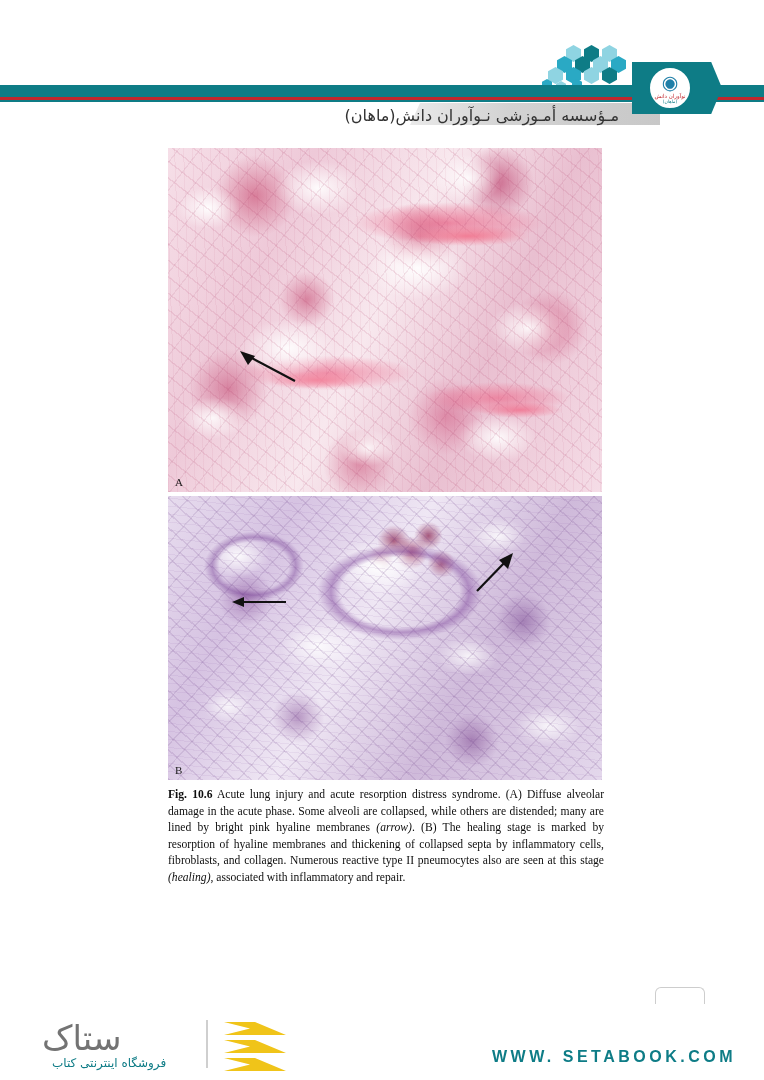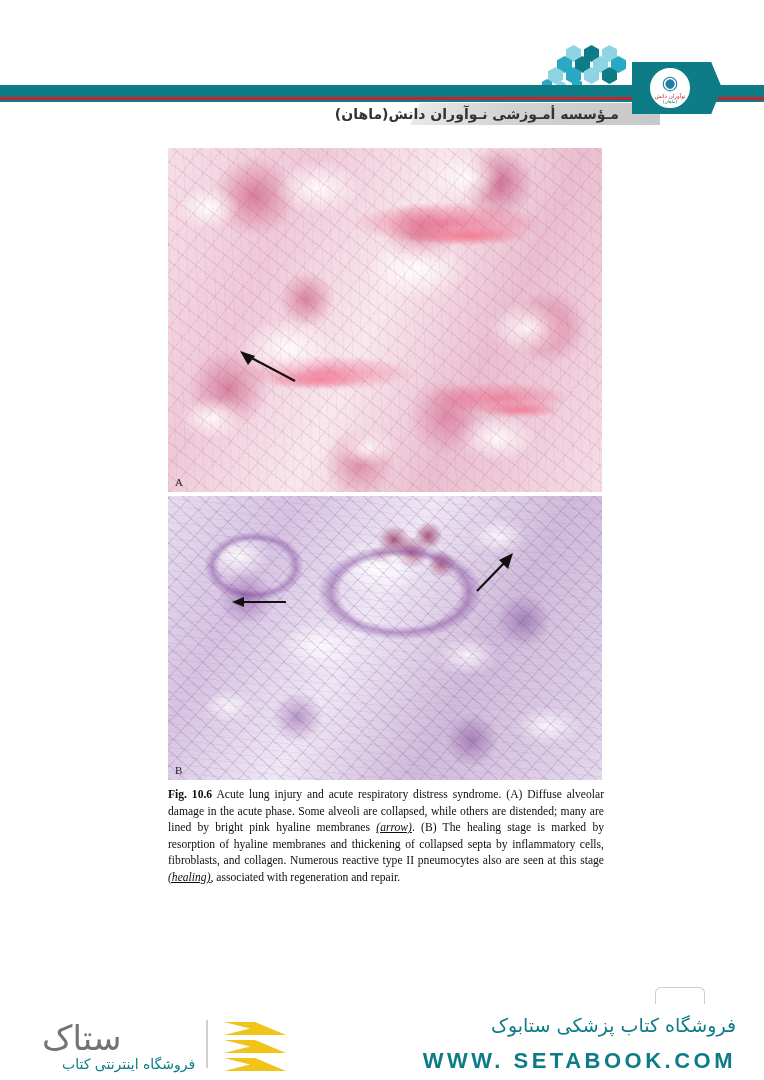--- a/index.html
+++ b/index.html
@@ -35,26 +35,25 @@
   }
   .header-ribbon {
     position: absolute;
     left: 410px; top: 103px; width: 250px; height: 22px;
     background: linear-gradient(90deg, #e9e9e9 0%, #d2d2d2 40%, #c8c8c8 100%);
     clip-path: polygon(4% 0, 100% 0, 100% 100%, 0 100%);
   }
   .header-ribbon-text {
     position: absolute;
     right: 145px; top: 106px;
-    font-size: 14px;
+    font-size: 16px;
     color: #333;
     direction: rtl;
     letter-spacing: 0.4px;
     font-family: "DejaVu Sans", sans-serif;
-    font-weight: bold;
   }
   .hex-cluster {
     position: absolute;
     left: 540px; top: 45px; width: 110px; height: 50px;
   }
   .hex {
     position: absolute;
     width: 15px; height: 17px;
     background: #2aa9c4;
     clip-path: polygon(50% 0%, 100% 25%, 100% 75%, 50% 100%, 0% 75%, 0% 25%);
@@ -137,21 +136,21 @@
   .caption {
     position: absolute;
     left: 168px; top: 655px; width: 436px;
     font-family: "Liberation Serif", serif;
     font-size: 11.6px;
     line-height: 1.43;
     color: #0d0d0d;
     text-align: justify;
   }
   .caption b { font-weight: bold; }
-  .caption i { font-style: italic; text-decoration: underline; }
+  .caption i { font-style: italic; }
 
   
   .footer {
     position: absolute;
     left: 0; top: 942px; width: 764px; height: 138px;
     background: #ffffff;
   }
   .footer-band {
     position: absolute;
     left: 0; top: 62px; width: 764px; height: 76px;
@@ -175,25 +174,24 @@
     left: 42px; top: 76px;
     font-size: 34px;
     color: #737373;
     direction: rtl;
     font-family: "DejaVu Sans", sans-serif;
     letter-spacing: -1px;
   }
   .brand-sub {
     position: absolute;
     left: 52px; top: 114px;
-    font-size: 14px;
+    font-size: 12px;
     color: #0e7c86;
     direction: rtl;
     font-family: "DejaVu Sans", sans-serif;
-    margin-left: 10px;
   }
   .brand-sep {
     position: absolute;
     left: 206px; top: 78px;
     width: 2px; height: 48px;
     background: #cfcfcf;
   }
   .chev-group {
     position: absolute;
     left: 224px; top: 80px;
@@ -208,21 +206,21 @@
     position: absolute;
     right: 28px; top: 72px;
     font-size: 19px;
     color: #0e7c86;
     direction: rtl;
     font-family: "DejaVu Sans", sans-serif;
   }
   .footer-url {
     position: absolute;
     right: 28px; top: 106px;
-    font-size: 22px;
+    font-size: 16px;
     color: #0e7c86;
     letter-spacing: 3.5px;
     font-family: "Liberation Sans", sans-serif;
     font-weight: bold;
   }
 </style>
 </head>
 <body>
 
 <div class="header">
@@ -362,37 +360,36 @@
           <polygon points="39,3 34,19 25,10" fill="#111"></polygon>
         </svg>
       </div>
 
       <div class="panel-label">B</div>
     </div>
   </div>
 
   <div class="caption">
     <b>Fig. 10.6</b>
-    <span>Acute lung injury and acute respiratory distress syndrome.</span>
+    <span>Acute lung injury and acute resorption distress syndrome.</span>
     <span>(A) Diffuse alveolar damage in the acute phase. Some alveoli are collapsed, while others are distended; many are lined by bright pink hyaline membranes</span>
     <i>(arrow)</i><span>. (B) The healing stage is marked by resorption of hyaline membranes and thickening of collapsed septa by inflammatory cells, fibroblasts, and collagen. Numerous reactive type II pneumocytes also are seen at this stage</span>
-    <i>(healing)</i><span>, associated with regeneration and repair.</span>
+    <i>(healing)</i><span>, associated with inflammatory and repair.</span>
   </div>
 </div>
 
 <div class="footer">
   <div class="footer-notch"></div>
   <div class="footer-divider"></div>
   <div class="footer-band"></div>
 
   <div class="brand-setak">ستاک</div>
   <div class="brand-sub">فروشگاه اینترنتی کتاب</div>
   <div class="brand-sep"></div>
 
   <div class="chev-group">
     <div class="chev"></div>
     <div class="chev"></div>
     <div class="chev"></div>
   </div>
 
-  <div class="footer-fa">فروشگاه کتاب پزشکی ستابوک</div>
   <div class="footer-url">WWW. SETABOOK.COM</div>
 </div>
 
 </body></html>

